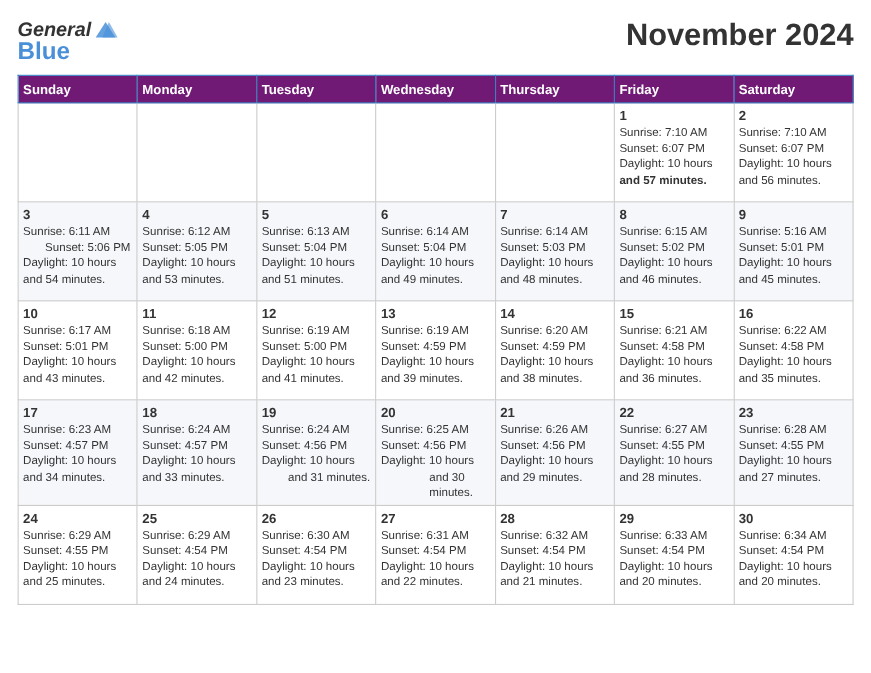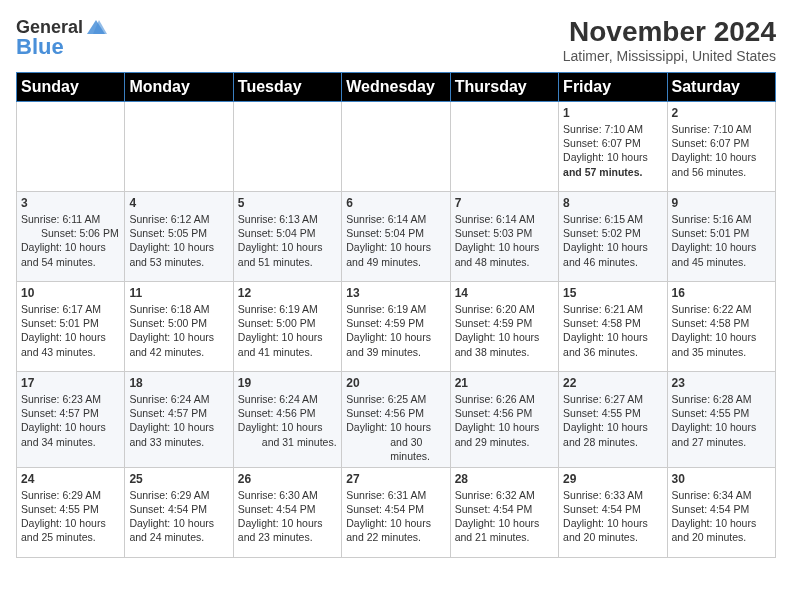--- a/index.html
+++ b/index.html
@@ -17,41 +17,42 @@
       margin-bottom: 8px;
     }
     .logo {
       display: flex;
       flex-direction: column;
       align-items: flex-start;
     }
     .logo-row {
       display: flex;
       align-items: flex-end;
+      font-style: italic;
     }
     .title-block {
       text-align: right;
     }
     .month-title {
       font-size: 28px;
       font-weight: bold;
       color: #333;
     }
     .location-subtitle {
       font-size: 14px;
       color: #555;
     }
     .calendar {
       width: 100%;
       border-collapse: collapse;
     }
     .calendar th {
-      background-color: #000000;
+      background-color: #701a75;
       color: #fff;
-      font-size: 16px;
+      font-size: 12px;
       font-weight: bold;
       padding: 5px 4px;
       text-align: left;
       border: 1px solid #3a7fc1;
     }
     .calendar td {
       border: 1px solid #ccc;
       vertical-align: top;
       padding: 4px;
       width: 14.28%;
@@ -85,21 +86,20 @@
       <span style="font-size:18px;font-weight:bold;color:#333;">General</span>
       <svg width="22" height="20" viewBox="0 0 22 20" style="margin-left:2px;margin-top:2px;">
         <polygon points="11,2 20,16 2,16" fill="#4a90d9" opacity="0.85"></polygon>
         <polygon points="14,2 22,16 8,16" fill="#4a90d9" opacity="0.6"></polygon>
       </svg>
     </div>
     <span style="font-size:22px;font-weight:bold;color:#4a90d9;margin-top:-4px;">Blue</span>
   </div>
   <div class="title-block">
     <div class="month-title">November 2024</div>
-    <div class="location-subtitle">Latimer, Mississippi, United States</div>
   </div>
 </div>
 
 <table class="calendar">
   <thead>
     <tr>
     <th>Sunday</th>
         <th>Monday</th>
         <th>Tuesday</th>
         <th>Wednesday</th>

